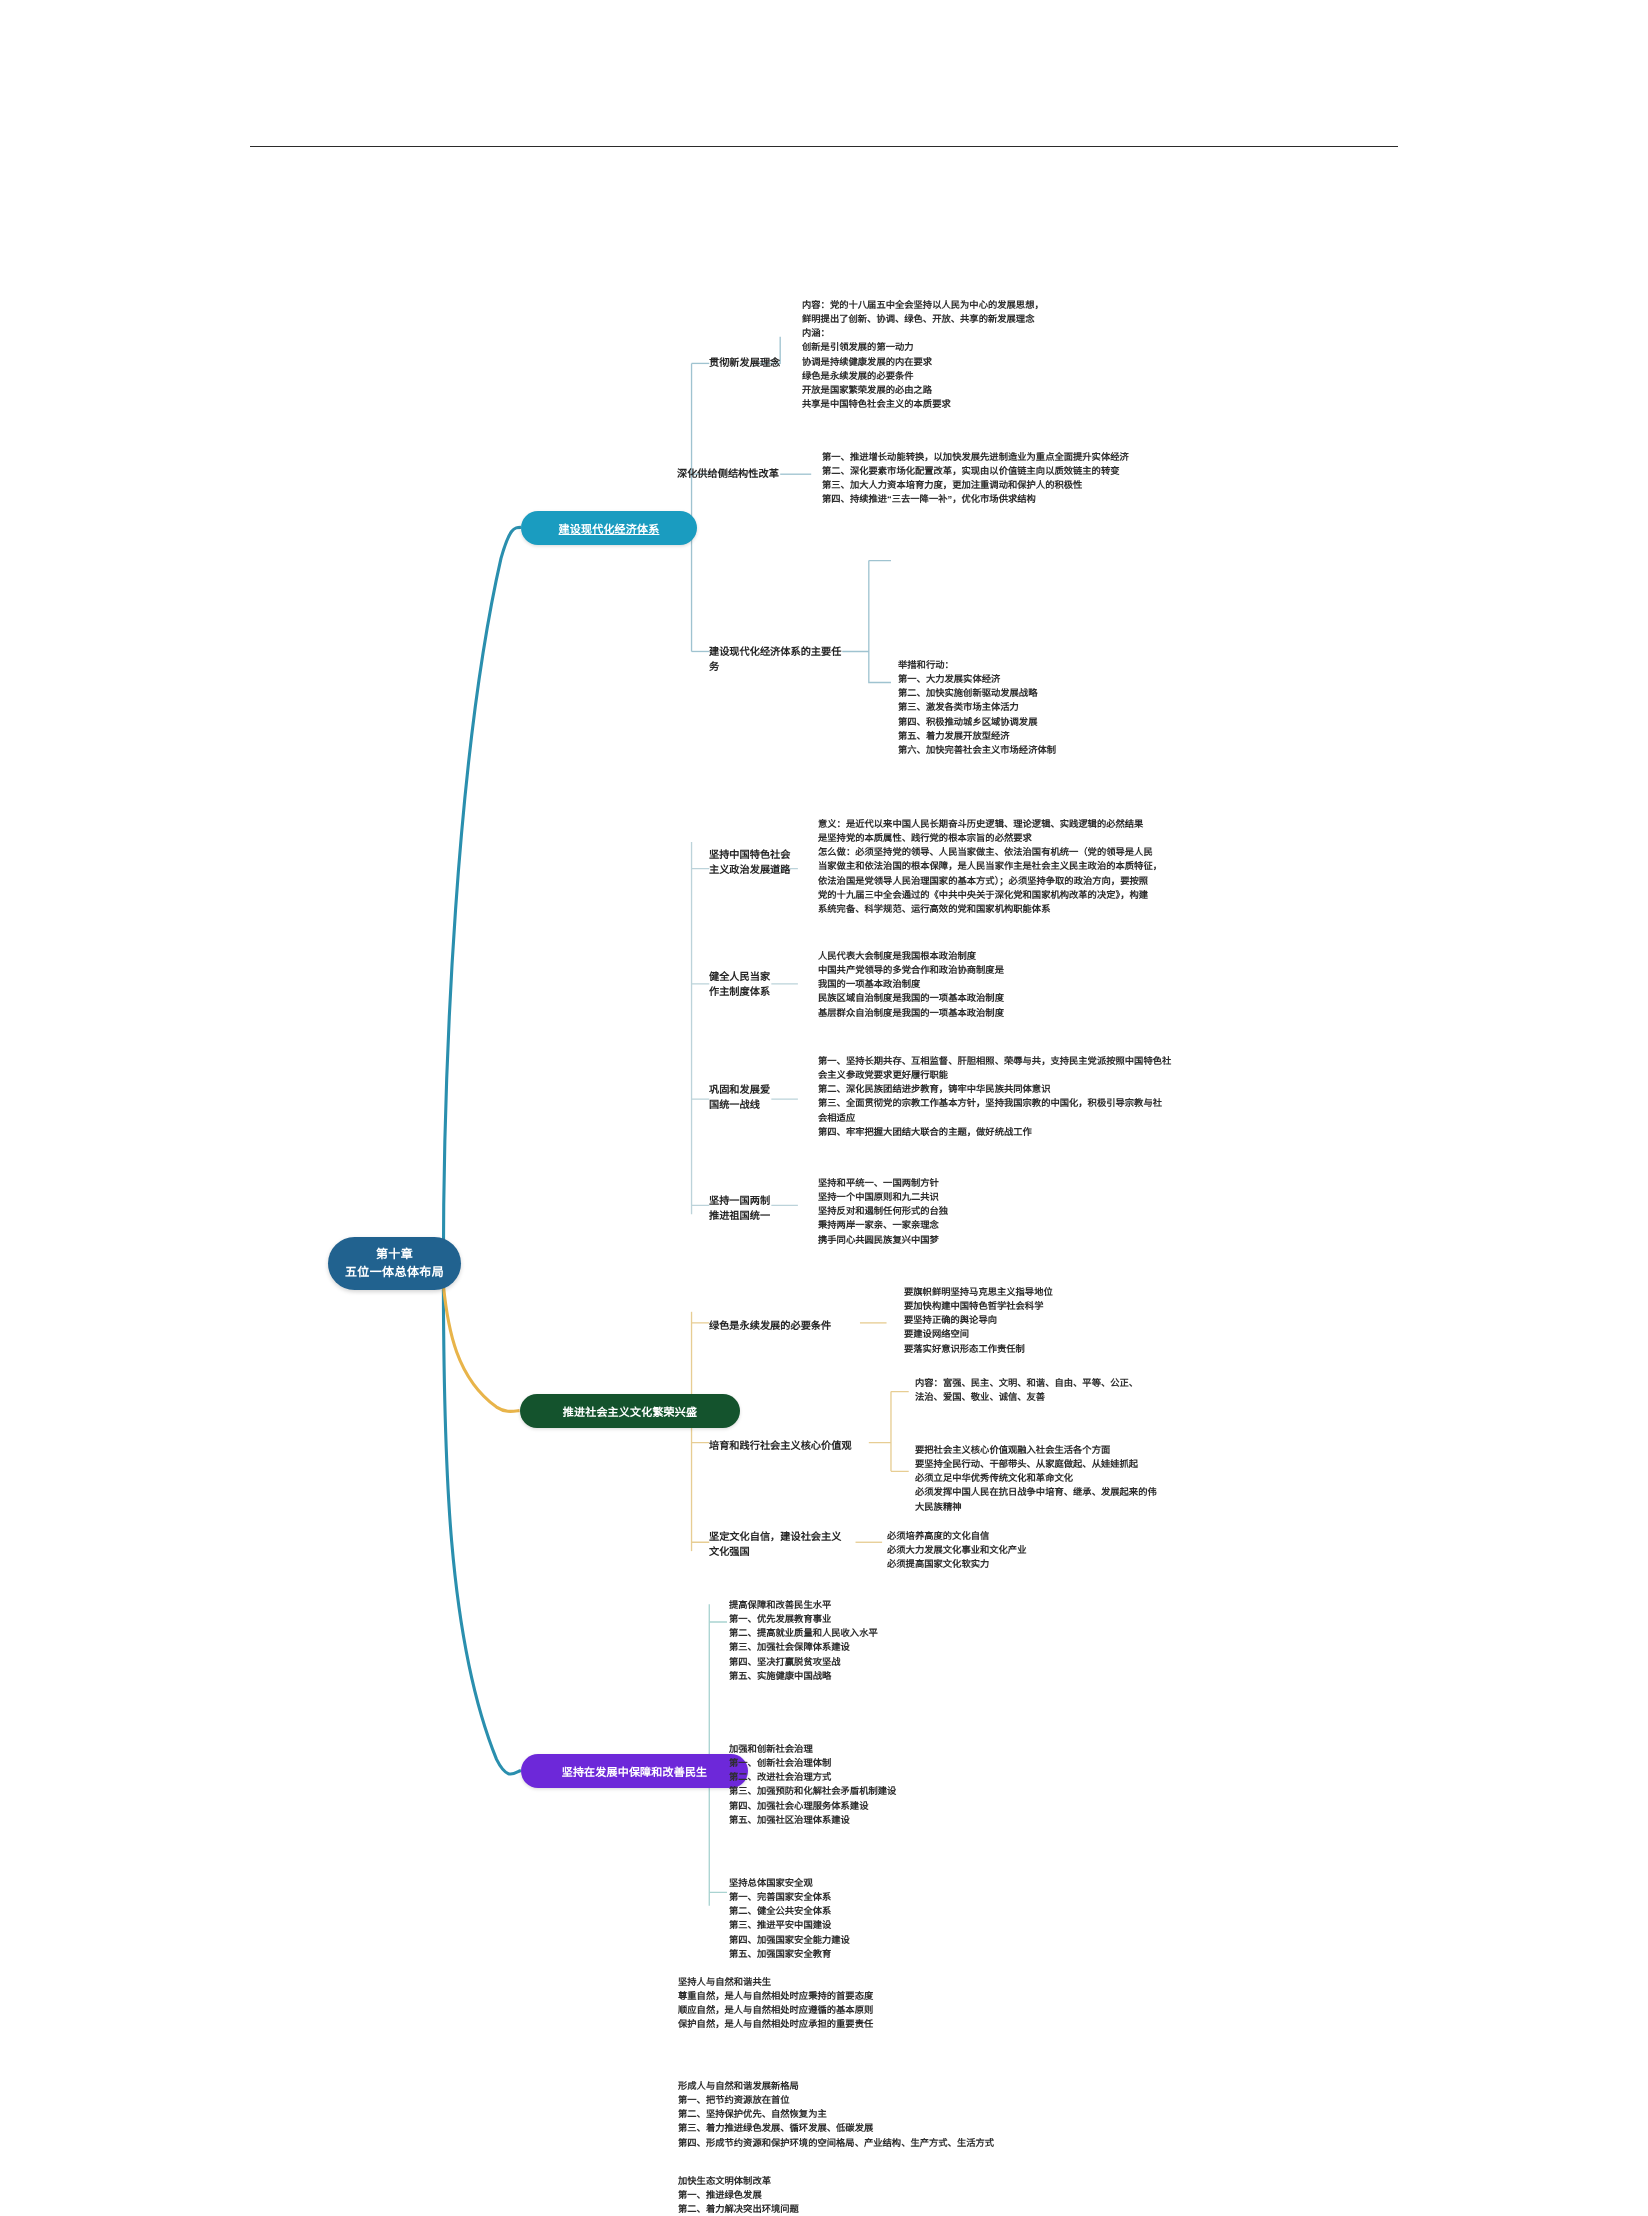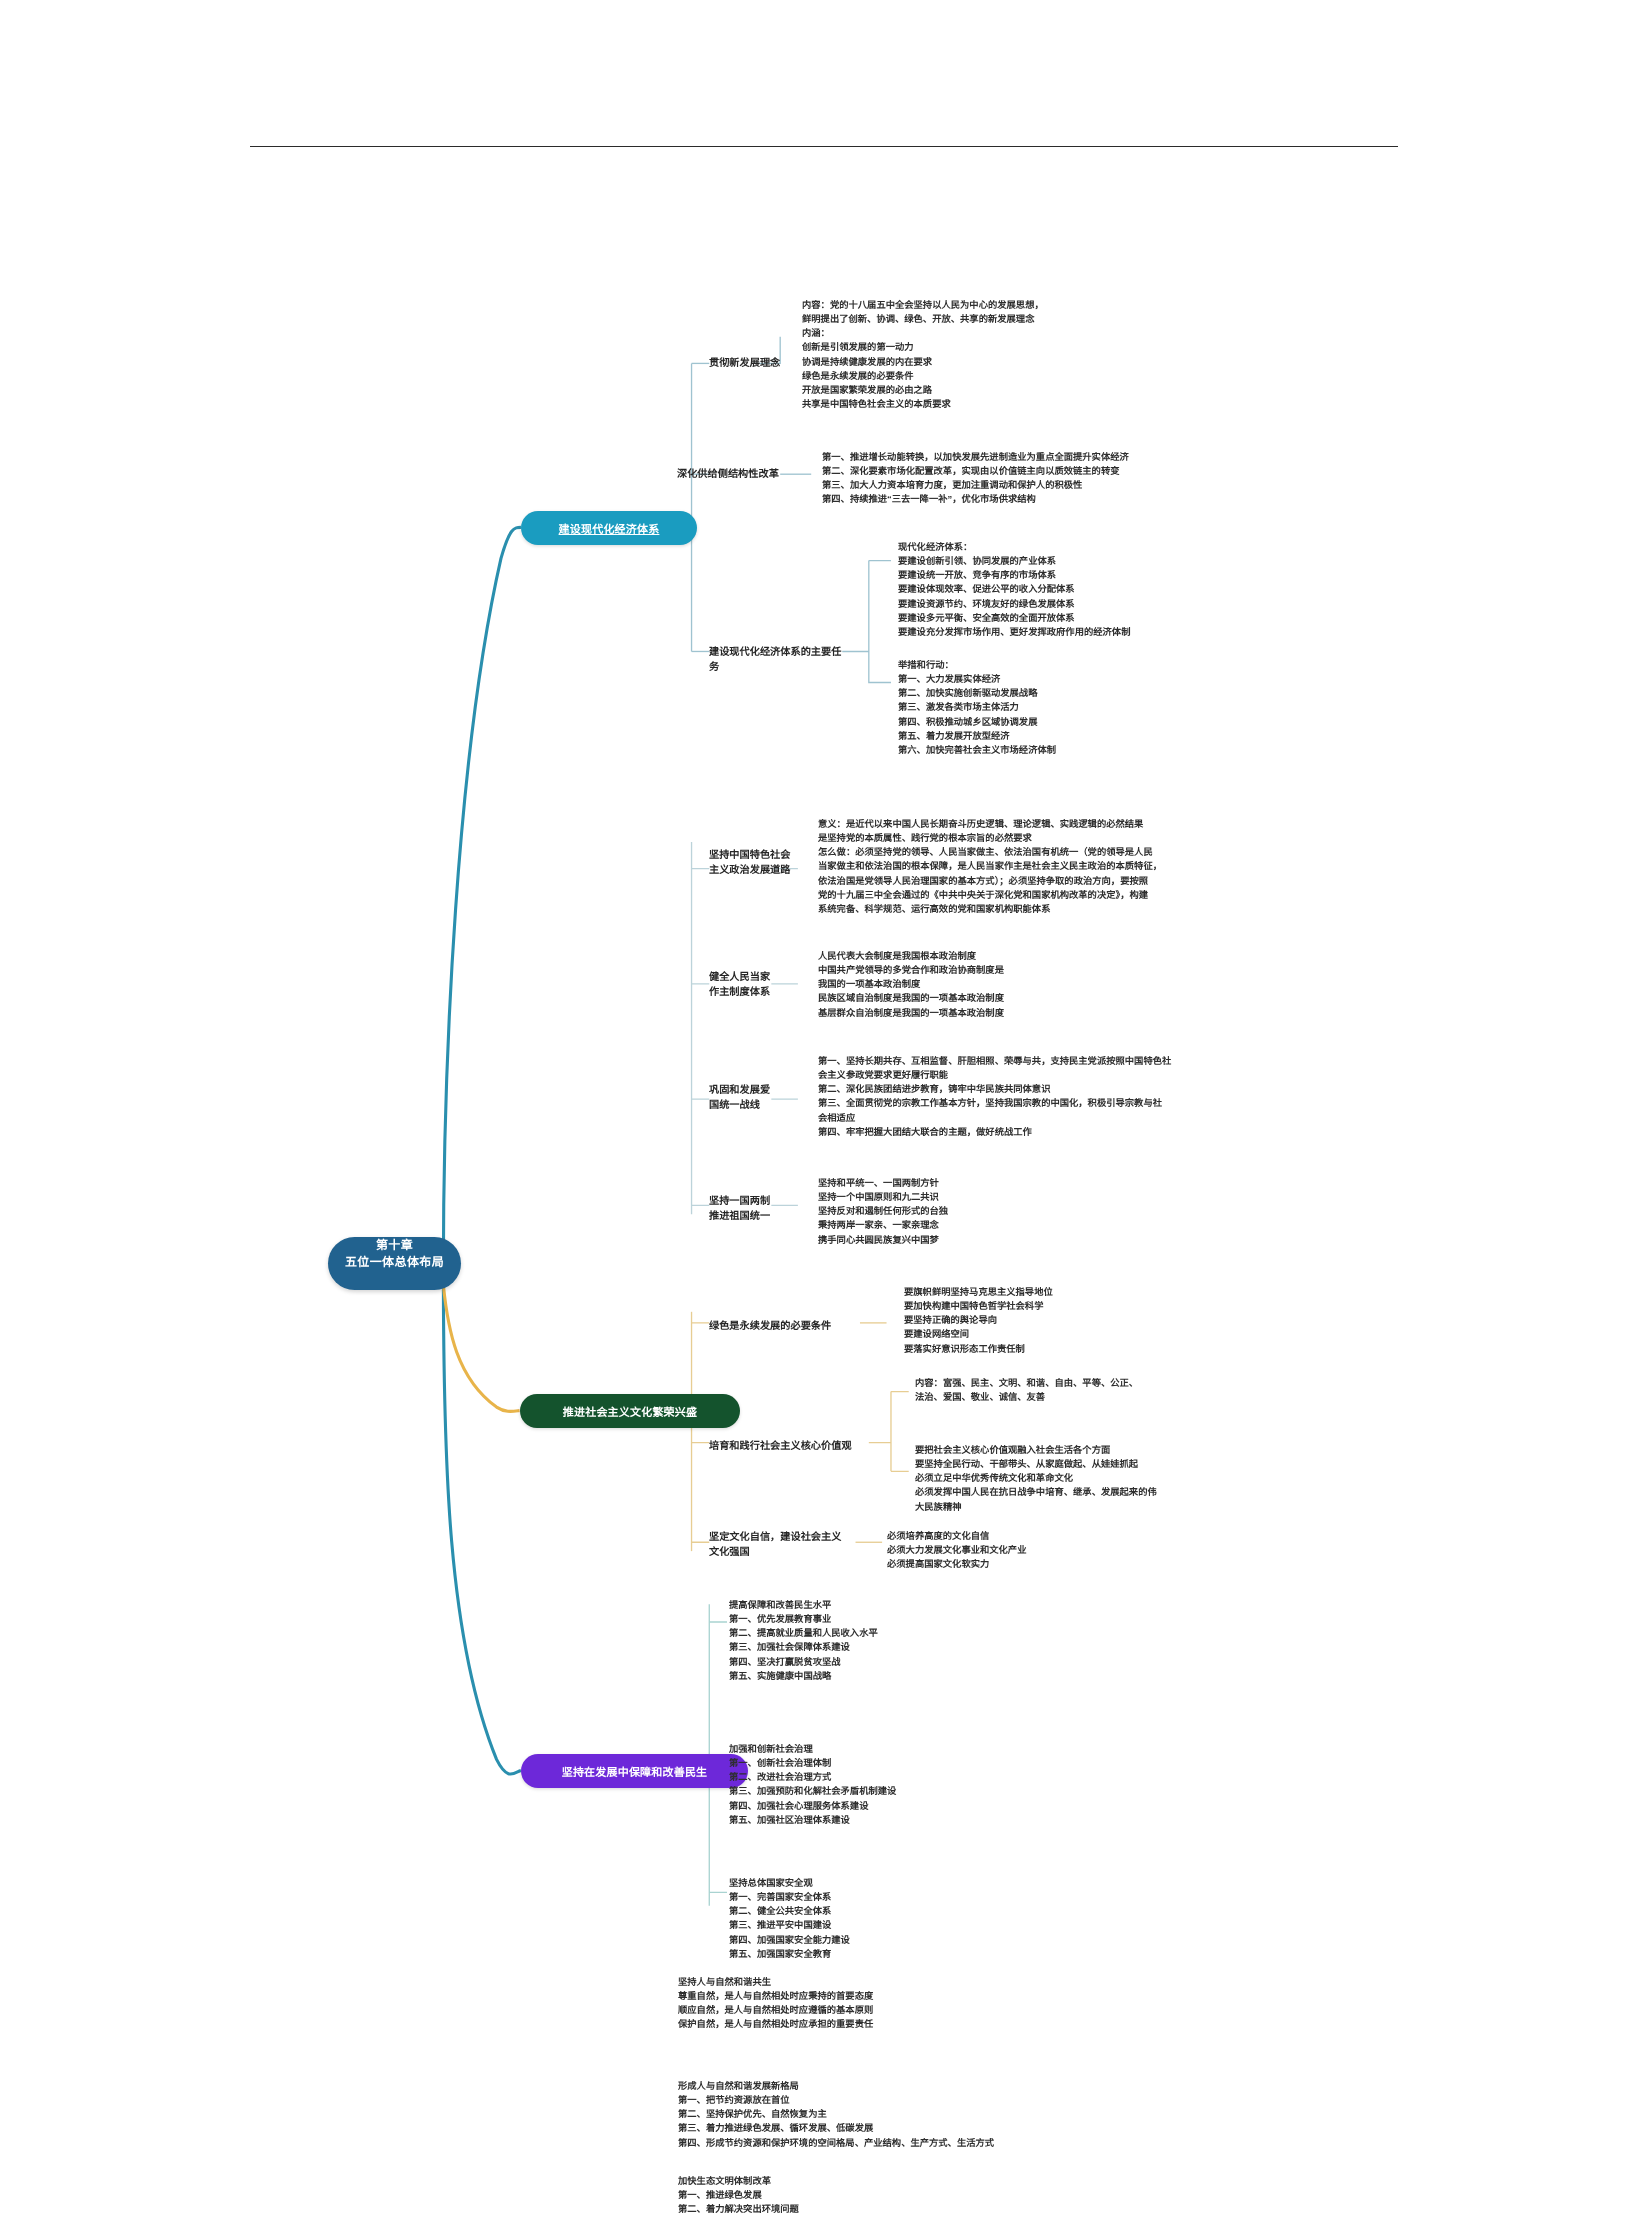--- a/index.html
+++ b/index.html
@@ -7,21 +7,21 @@
     font-family:"Liberation Sans","DejaVu Sans",sans-serif;
     color:#2b2b2b;
     width:1649px;height:2332px;position:relative;overflow:hidden;
   }
   .page{position:absolute;inset:0;background:#ffffff;}
   .rule{position:absolute;left:250px;top:146px;width:1148px;height:0;border-top:1.3px solid #2b2b2b;}
   svg.wires{position:absolute;left:0;top:0;width:1649px;height:2332px;pointer-events:none;}
 
   .node-root{
     position:absolute;background:#21628f;color:#fff;border-radius:31px;
-    display:flex;flex-direction:column;align-items:center;
+    display:flex;flex-direction:column;align-items:center;justify-content:center;
     box-shadow:0 1.8px 4.4px rgba(0,0,0,.18);
     font-size:12px;line-height:1.45;font-weight:700;letter-spacing:0.4px;
   }
   .node-main{
     position:absolute;color:#fff;border-radius:20.4px;
     display:flex;align-items:center;justify-content:center;
     box-shadow:0 1.3px 3.5px rgba(0,0,0,.15);
     font-size:11px;font-weight:700;letter-spacing:0.2px;white-space:nowrap;padding:0 11.5px;
   }
   .m-eco{background:#1a9cc0;text-decoration:underline;}
@@ -106,27 +106,20 @@
 开放是国家繁荣发展的必由之路
 共享是中国特色社会主义的本质要求</div>
 
   <div class="topic" style="left:677px;top:466px;width:106px;">深化供给侧结构性改革</div>
   <div class="leaf" style="left:822px;top:450px;width:656px;">第一、推进增长动能转换，以加快发展先进制造业为重点全面提升实体经济
 第二、深化要素市场化配置改革，实现由以价值链主向以质效链主的转变
 第三、加大人力资本培育力度，更加注重调动和保护人的积极性
 第四、持续推进“三去一降一补”，优化市场供求结构</div>
 
   <div class="topic" style="left:709px;top:644px;width:137px;">建设现代化经济体系的主要任务</div>
-  <div class="leaf" style="left:898px;top:540px;width:576px;">现代化经济体系：
-要建设创新引领、协同发展的产业体系
-要建设统一开放、竞争有序的市场体系
-要建设体现效率、促进公平的收入分配体系
-要建设资源节约、环境友好的绿色发展体系
-要建设多元平衡、安全高效的全面开放体系
-要建设充分发挥市场作用、更好发挥政府作用的经济体制</div>
   <div class="leaf" style="left:898px;top:658px;width:443px;">举措和行动：
 第一、大力发展实体经济
 第二、加快实施创新驱动发展战略
 第三、激发各类市场主体活力
 第四、积极推动城乡区域协调发展
 第五、着力发展开放型经济
 第六、加快完善社会主义市场经济体制</div>
 
   <div class="topic" style="left:709px;top:847px;width:102px;">坚持中国特色社会
 主义政治发展道路</div>

